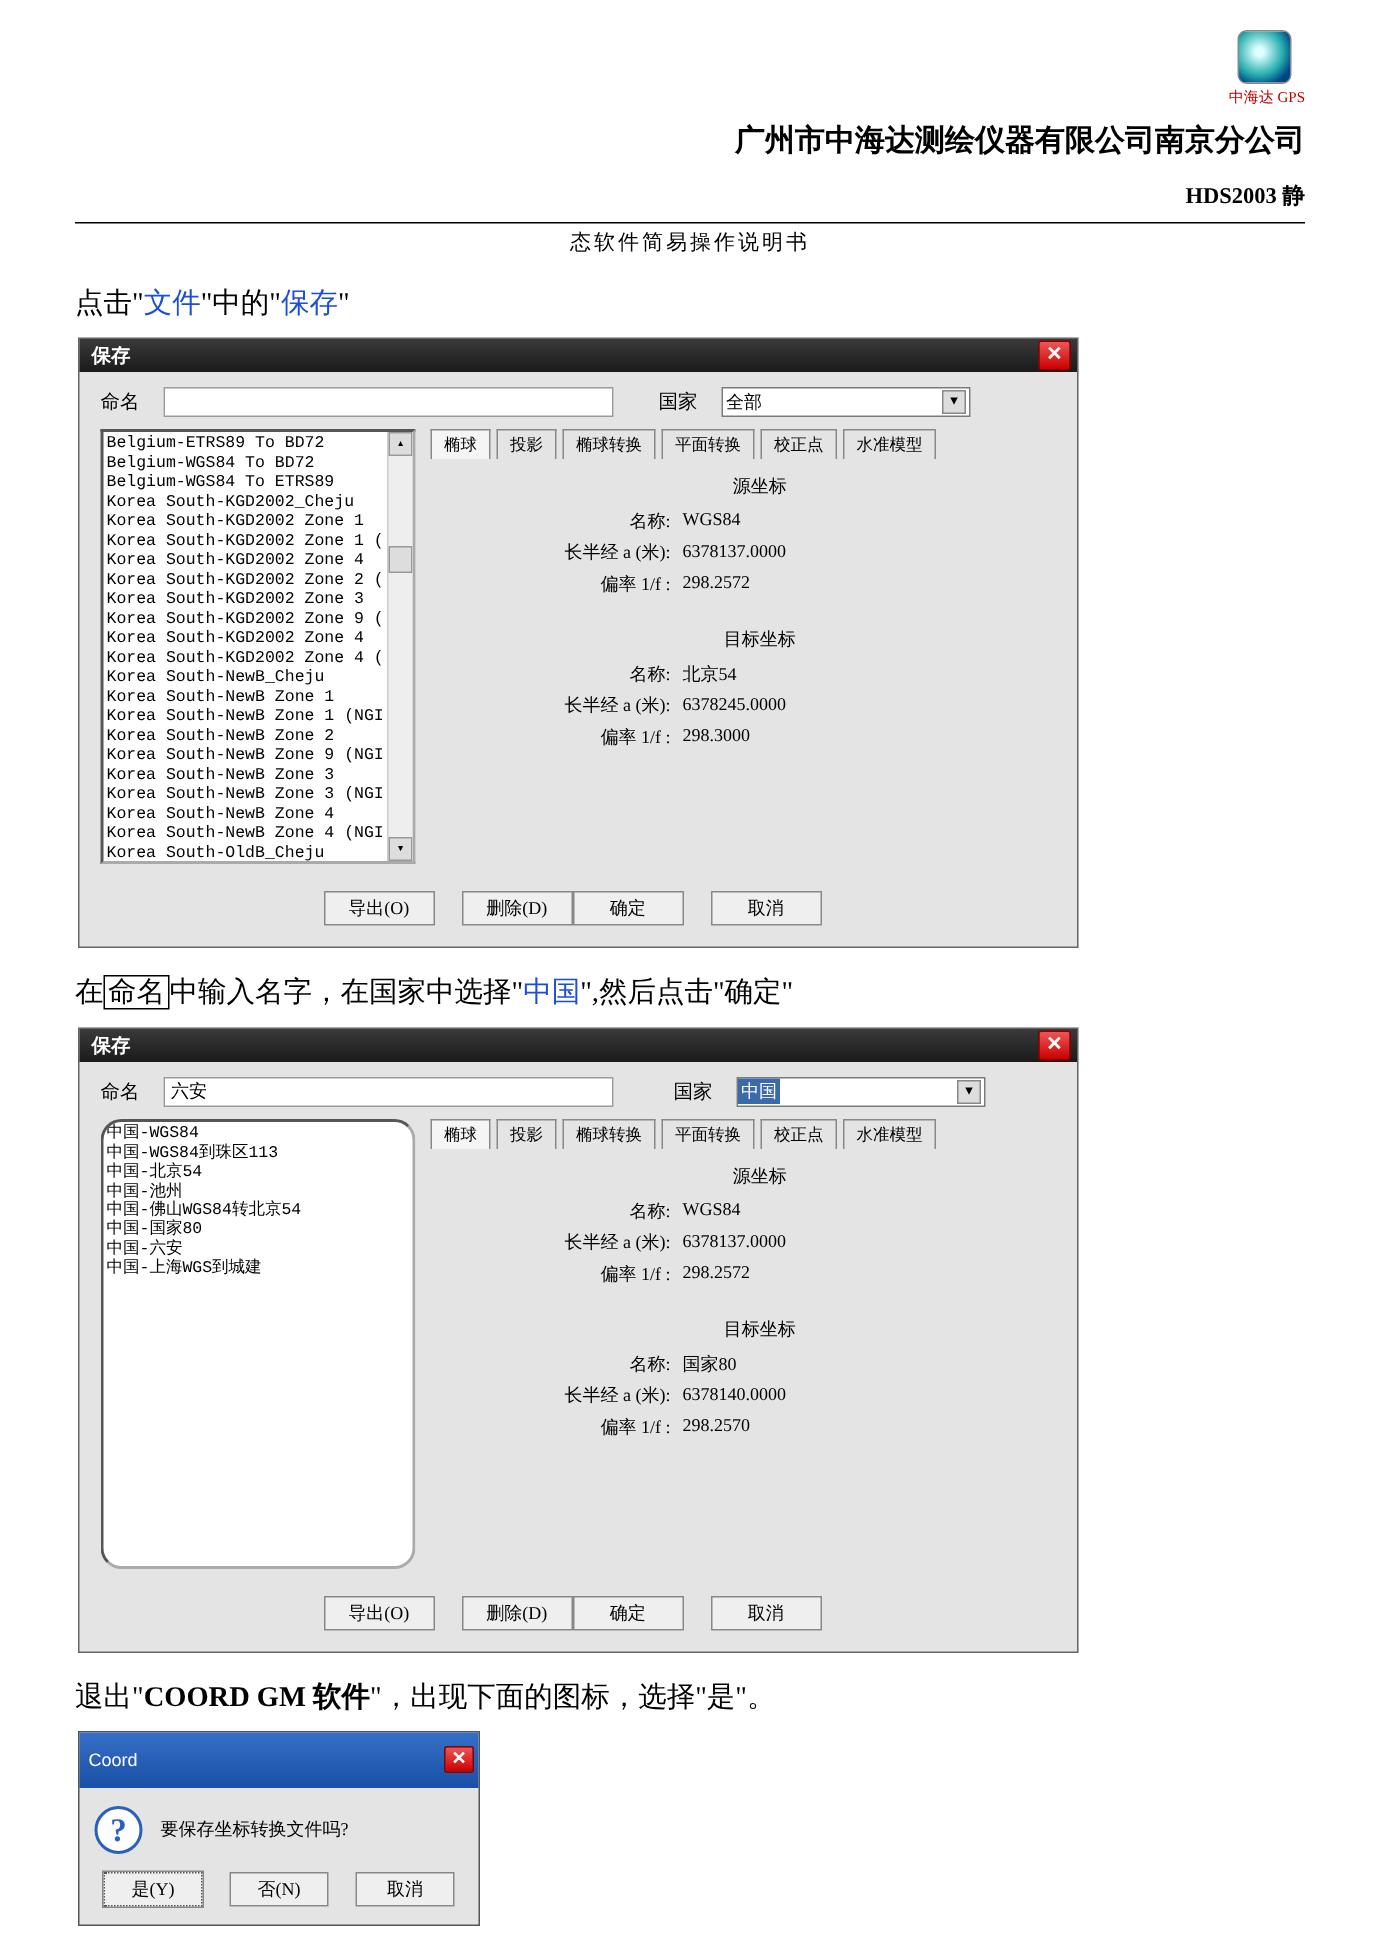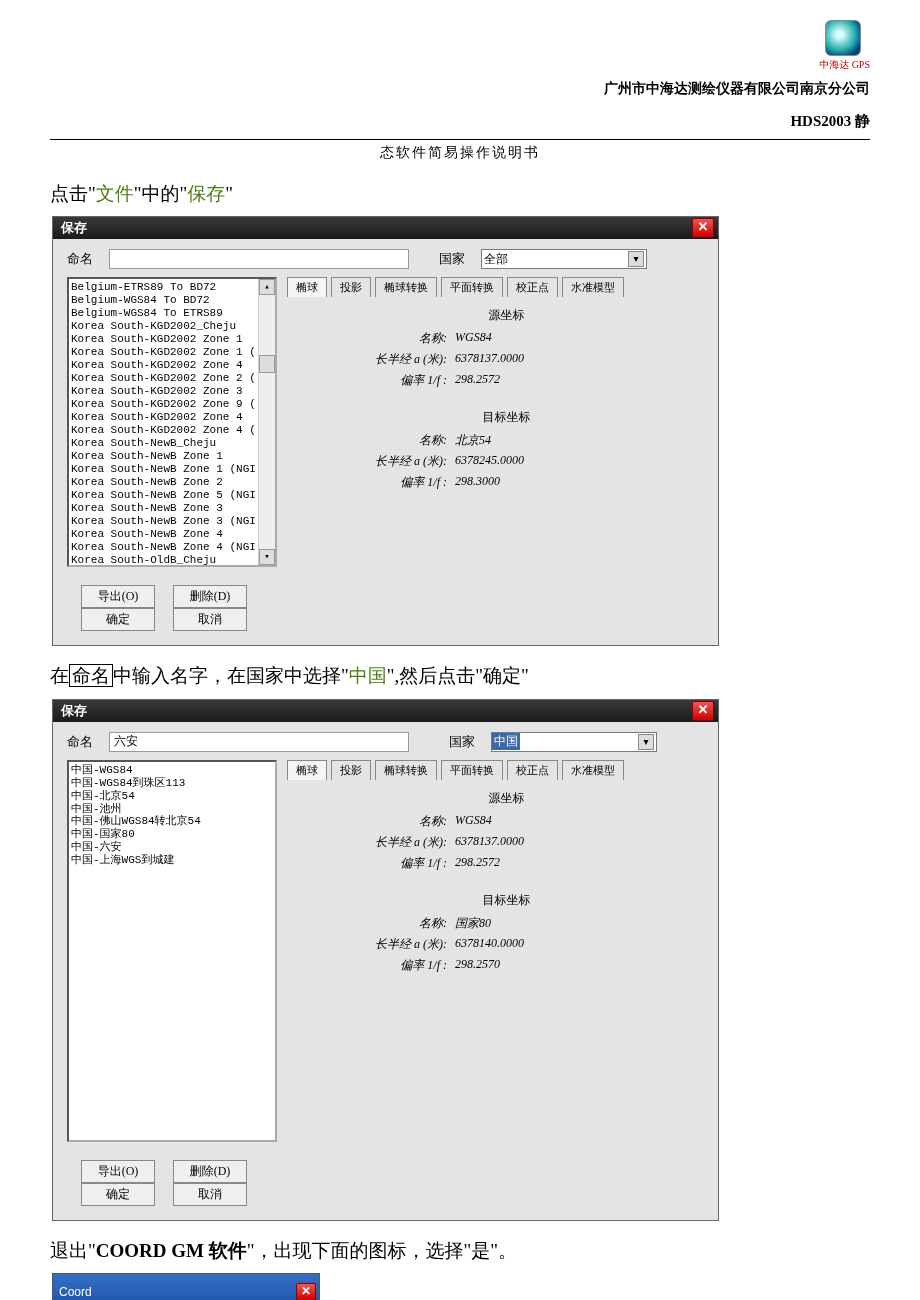--- a/index.html
+++ b/index.html
@@ -40,21 +40,21 @@
     margin-top: 2px;
   }
   .hdr-left {
     display: flex;
     flex-direction: column;
     align-items: center;
   }
   .hdr-title {
     font-family: "SimHei","Microsoft YaHei","黑体",sans-serif;
     font-weight: bold;
-    font-size: 14px;
+    font-size: 20px;
     flex: 1;
     padding-bottom: 6px;
   }
   .hdr-right {
     font-family: "Times New Roman","SimSun",serif;
     font-weight: bold;
     font-size: 15px;
     padding-bottom: 6px;
   }
   .subhdr {
@@ -65,21 +65,21 @@
     margin: 4px 0 16px;
     letter-spacing: 2px;
   }
   
   .para {
     font-size: 19px;
     line-height: 1.7;
     margin: 4px 0;
     font-family: "SimSun","宋体",serif;
   }
-  .red { color: #4d7c0f; }
+  .red { color: #1d4ed8; }
   .boxed {
     border: 1px solid #000;
     padding: 0 2px;
   }
   
   .dlg {
     width: 665px;
     margin: 6px 0 14px 2px;
     border: 1px solid #666;
     background: #e4e4e4;
@@ -160,21 +160,21 @@
     border: 2px inset #aaa;
     background: #fff;
     font-family: "Courier New",monospace;
     font-size: 11px;
     line-height: 1.18;
     padding: 2px 0;
     box-sizing: border-box;
     position: relative;
     overflow: hidden;
   }
-  .listbox.short { height: 382px; }
+  .listbox.short { height: 300px; border-radius: 14px; }
   .list-inner { padding: 0 2px; white-space: nowrap; }
   .scrollbar {
     position: absolute;
     top: 0; right: 0; bottom: 0;
     width: 16px;
     background: #eee;
     border-left: 1px solid #ccc;
     display: flex;
     flex-direction: column;
     justify-content: space-between;
@@ -217,32 +217,30 @@
     font-family: "SimSun","宋体",serif;
   }
   .form-grid .sec-title {
     text-align: center;
     margin: 4px 0 4px -30px;
   }
   .form-row {
     display: flex;
     gap: 8px;
     padding: 2px 0;
-    font-style: italic;
   }
   .form-row .lbl {
     width: 110px;
     text-align: right;
     white-space: nowrap;
   }
   .dlg-bottom {
     display: flex;
     justify-content: center;
     padding: 10px 36px 14px 28px;
-    flex-direction: column;
   }
   .btn {
     border: 1px solid #888;
     background: #efefef;
     padding: 2px 0;
     font-size: 12px;
     width: 72px;
     text-align: center;
     font-family: "SimSun","宋体",serif;
   }
@@ -354,21 +352,21 @@
             <div>Korea South-KGD2002 Zone 4</div>
             <div>Korea South-KGD2002 Zone 2 (</div>
             <div>Korea South-KGD2002 Zone 3</div>
             <div>Korea South-KGD2002 Zone 9 (</div>
             <div>Korea South-KGD2002 Zone 4</div>
             <div>Korea South-KGD2002 Zone 4 (</div>
             <div>Korea South-NewB_Cheju</div>
             <div>Korea South-NewB Zone 1</div>
             <div>Korea South-NewB Zone 1  (NGI</div>
             <div>Korea South-NewB Zone 2</div>
-            <div>Korea South-NewB Zone 5  (NGI</div>
+            <div>Korea South-NewB Zone 9  (NGI</div>
             <div>Korea South-NewB Zone 3</div>
             <div>Korea South-NewB Zone 3  (NGI</div>
             <div>Korea South-NewB Zone 4</div>
             <div>Korea South-NewB Zone 4  (NGI</div>
             <div>Korea South-OldB_Cheju</div>
             <div>Korea South-OldB Zone 1</div>
           </div>
         <div class="scrollbar">
           <div class="arrbtn">▴</div>
           <div class="thumb"></div>

